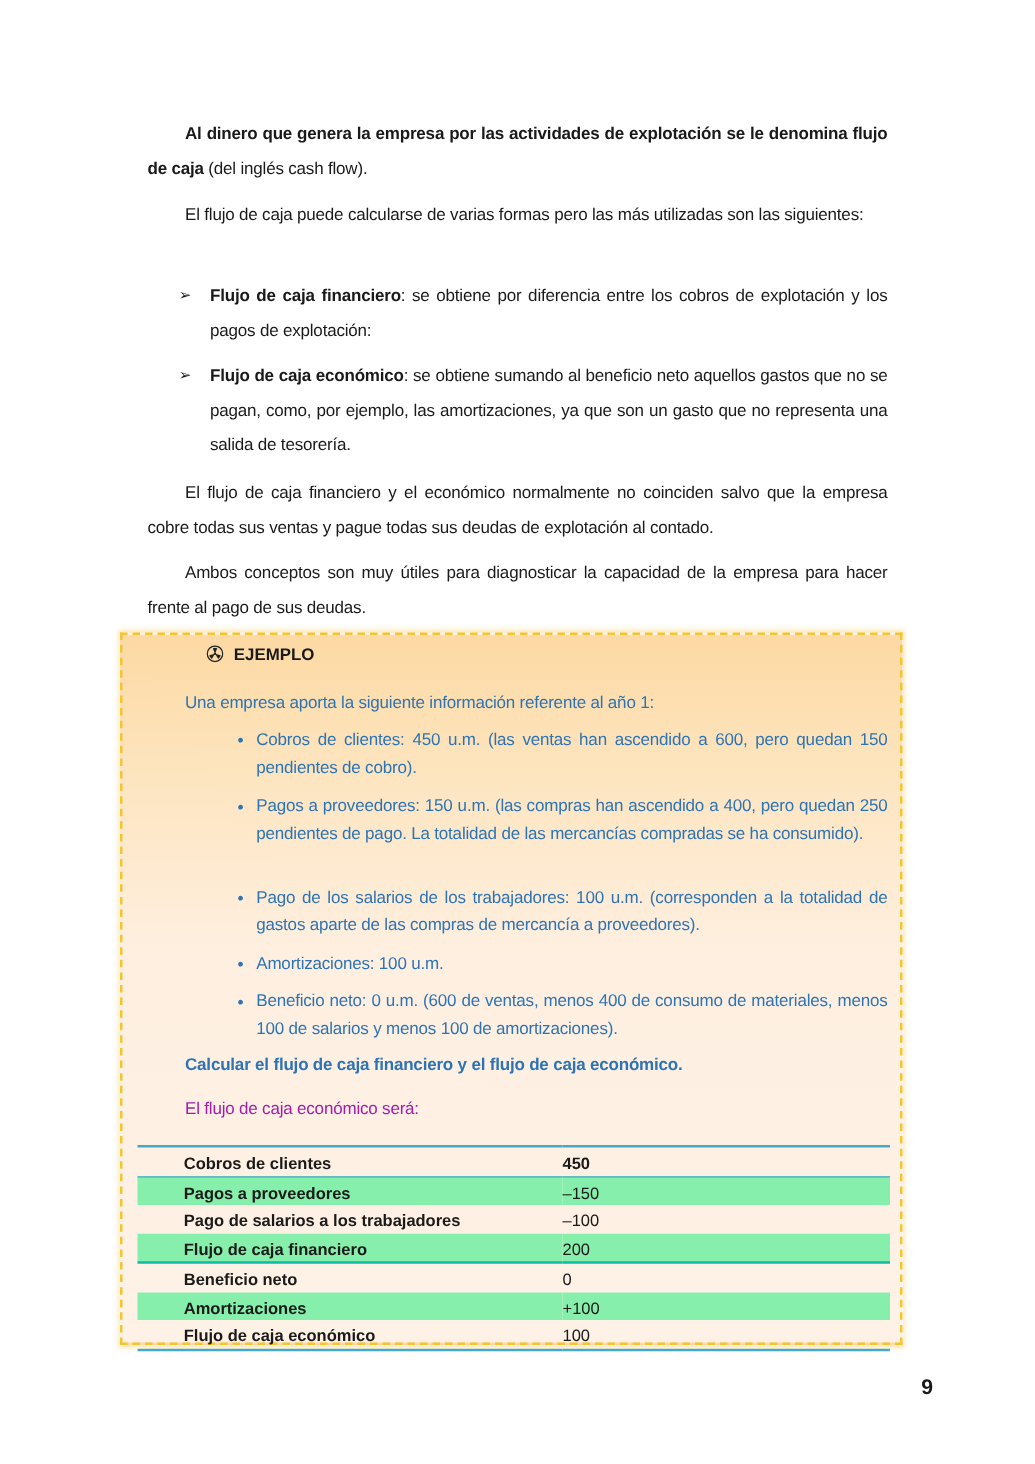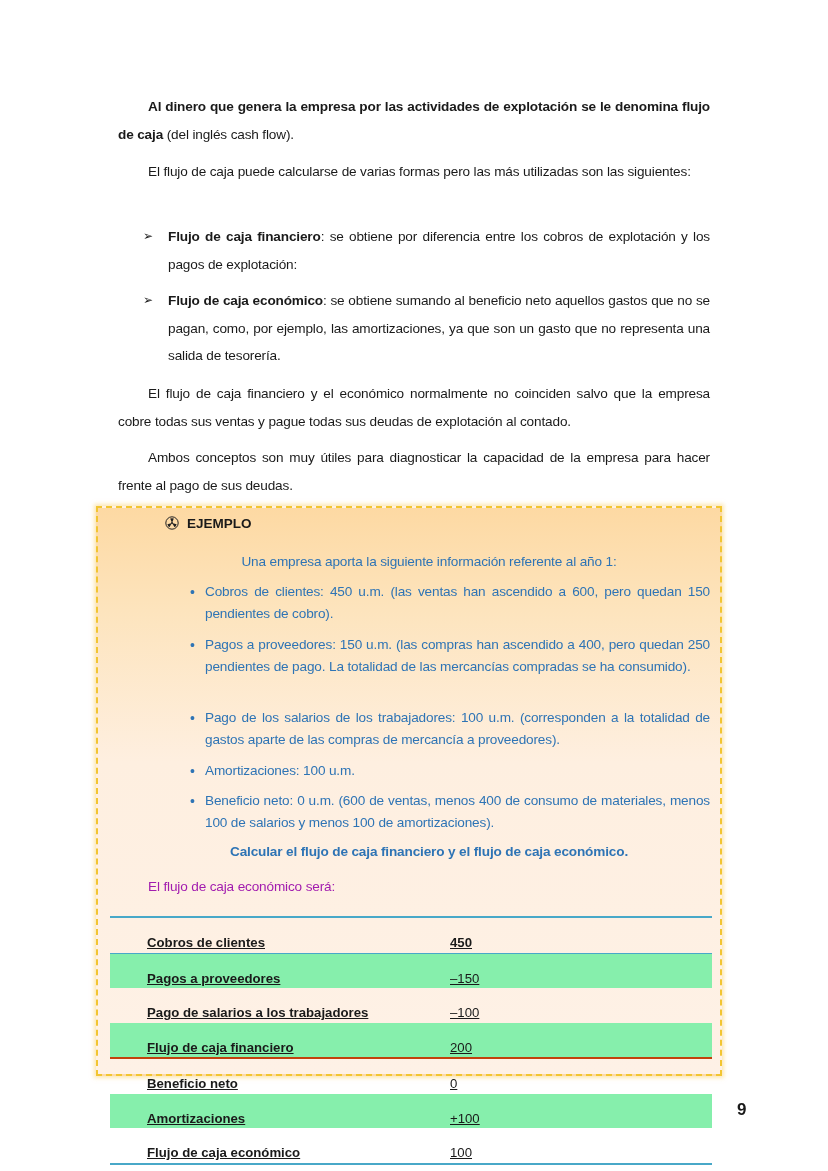--- a/index.html
+++ b/index.html
@@ -13,34 +13,34 @@
   .bullet-row { position:absolute; left:143px; width:567px; font-size:13.6px; line-height:27.5px;
     text-align:justify; letter-spacing:-0.15px; }
   .bullet-row .arrow { position:absolute; left:0; top:0; width:20px; font-size:12px; }
   .bullet-row .txt { margin-left:25px; display:block; }
   .example-box { position:absolute; left:96px; top:506px; width:626px; height:570px;
     background:linear-gradient(180deg,#fdd9a3 0%,#fde4bd 18%,#feefe0 45%,#fef1e6 100%);
     border:2px dashed #f2c531; box-sizing:border-box;
     box-shadow:0 0 4px 2px rgba(249,212,120,0.55); }
   .ex-title { position:absolute; left:165px; top:516px; font-size:13.5px; font-weight:bold; color:#1a1a1a; }
   .ex-title .icon { display:inline-block; width:14px; height:14px; margin-right:8px; vertical-align:-2px; }
-  .blue { color:#2e74b5;text-align:center; }
+  .blue { color:#2e74b5; }
   .ex-p { position:absolute; left:148px; width:562px; font-size:13.6px; line-height:22px;
     letter-spacing:-0.15px; margin:0; }
   .ex-li { position:absolute; left:190px; width:520px; font-size:13.6px; line-height:22px;
     text-align:justify; letter-spacing:-0.15px; color:#2e74b5; }
   .ex-li .dot { position:absolute; left:0; top:0; font-size:14px; color:#2e74b5; }
   .ex-li .txt { display:block; margin-left:15px; }
   .tbl { position:absolute; left:110px; top:916px; width:602px; border-collapse:collapse;
     font-size:13.2px; font-weight:bold; }
-  .tbl td { padding:16px 0 0 37px; height:18.5px; line-height:18.5px;text-decoration:underline; }
+  .tbl td { padding:4px 0 0 37px; height:18.5px; line-height:18.5px; }
   .tbl td.v { padding-left:0; width:262px; }
   .tbl tr.sh td { background:#86efac; }
   .tbl tr.top td { border-top:2px solid #48a8c8; }
-  .tbl tr.mid td { border-top:2px solid #c2410c; }
+  .tbl tr.mid td { border-top:2px solid #14b8a6; }
   .tbl tr.bot td { border-bottom:2px solid #48a8c8; }
   .tbl tr.rule td { border-top:1px solid #48a8c8; }
   .tbl td .norm { font-weight:normal; }
   .pagenum { position:absolute; left:737px; top:1100px; font-size:17px; font-weight:bold; }
 </style>
 </head>
 <body>
 
 <div class="page">
 

